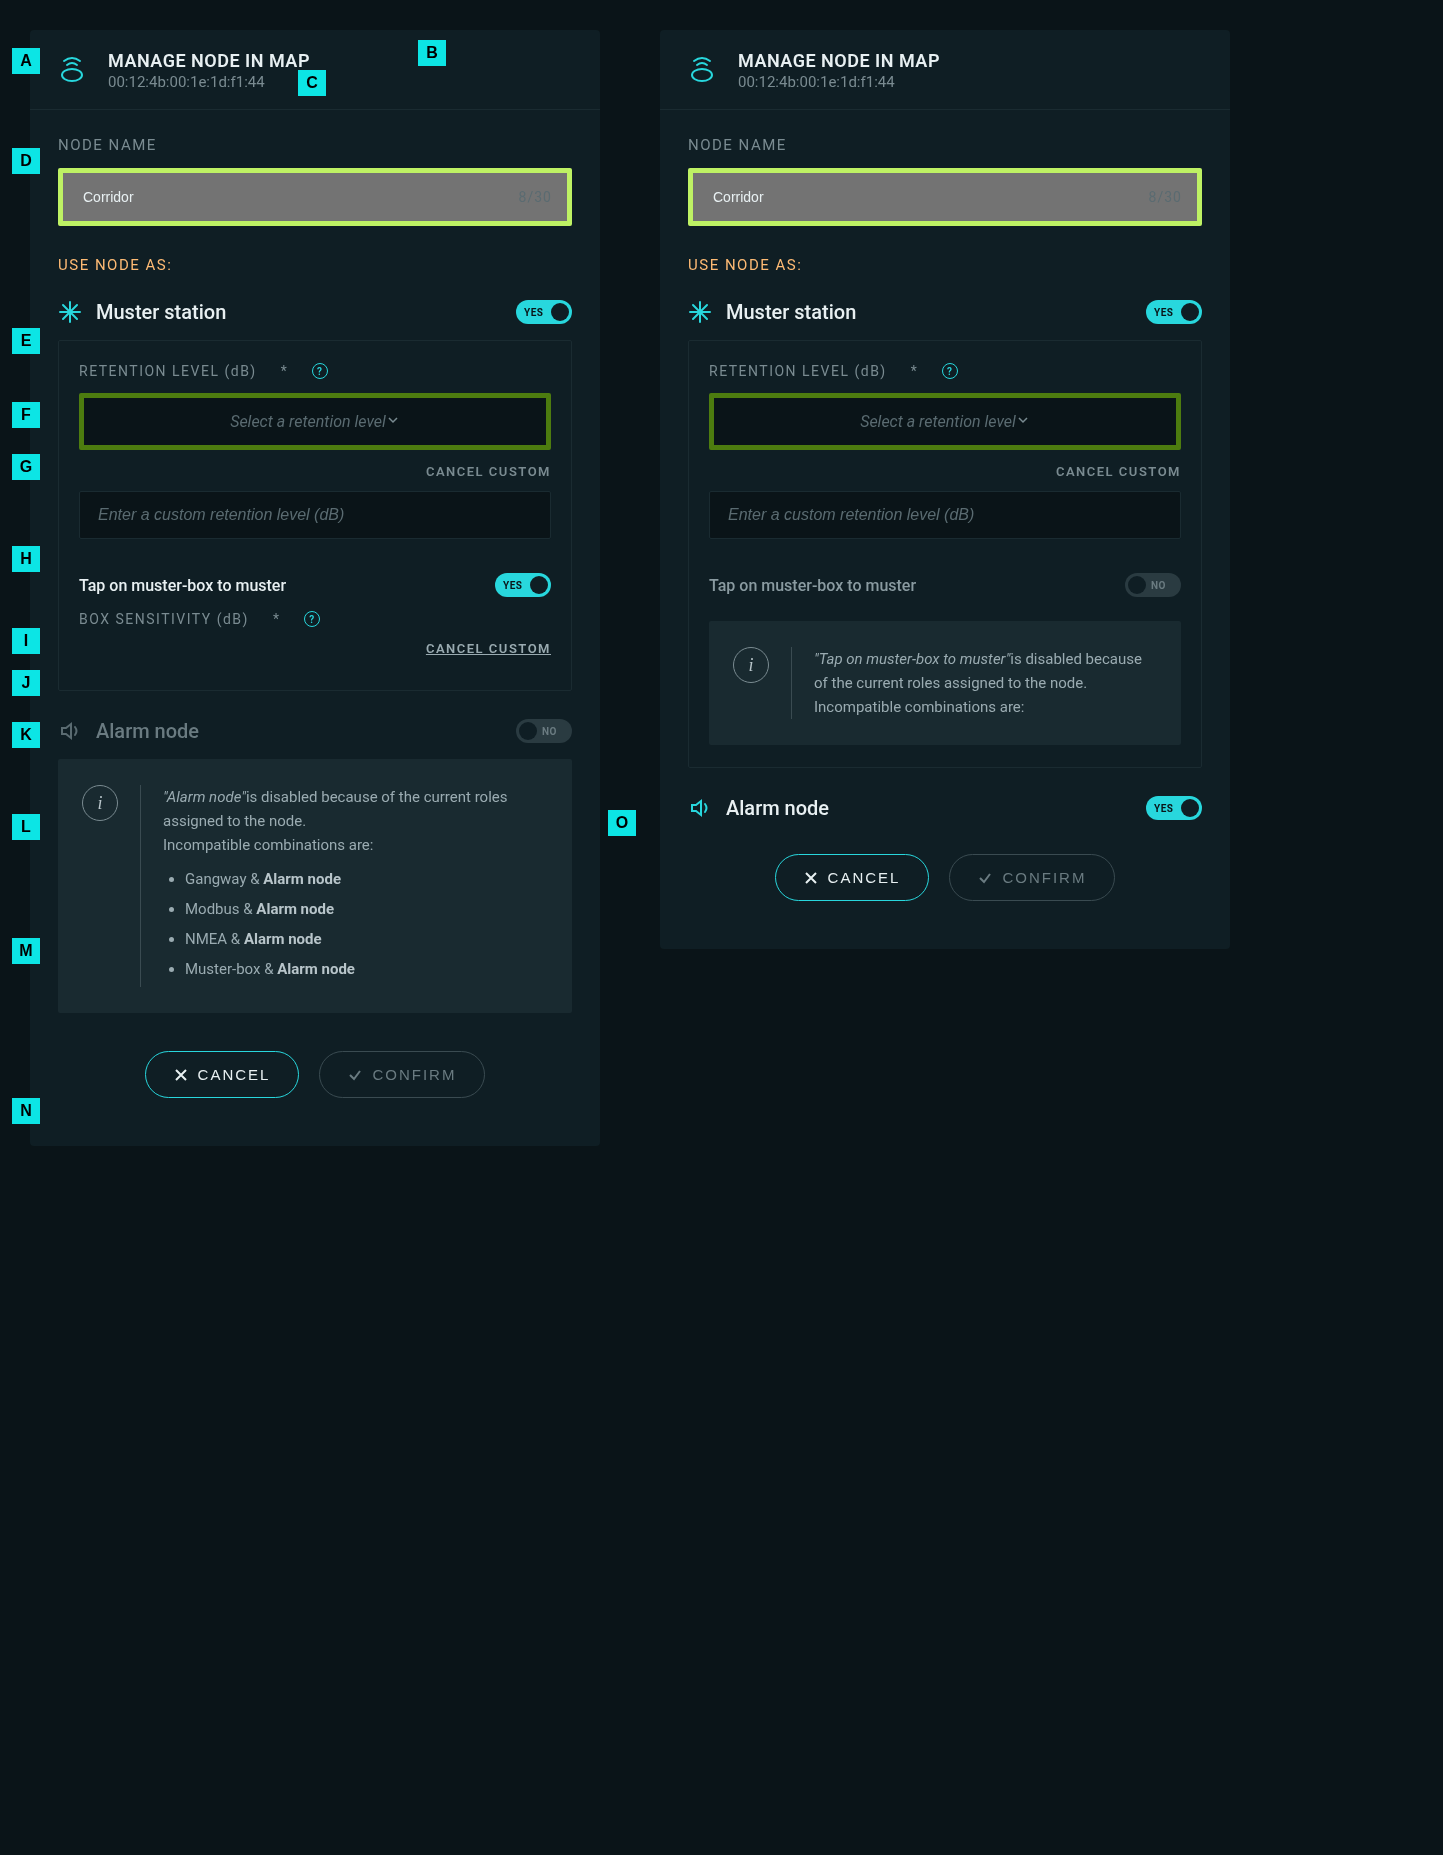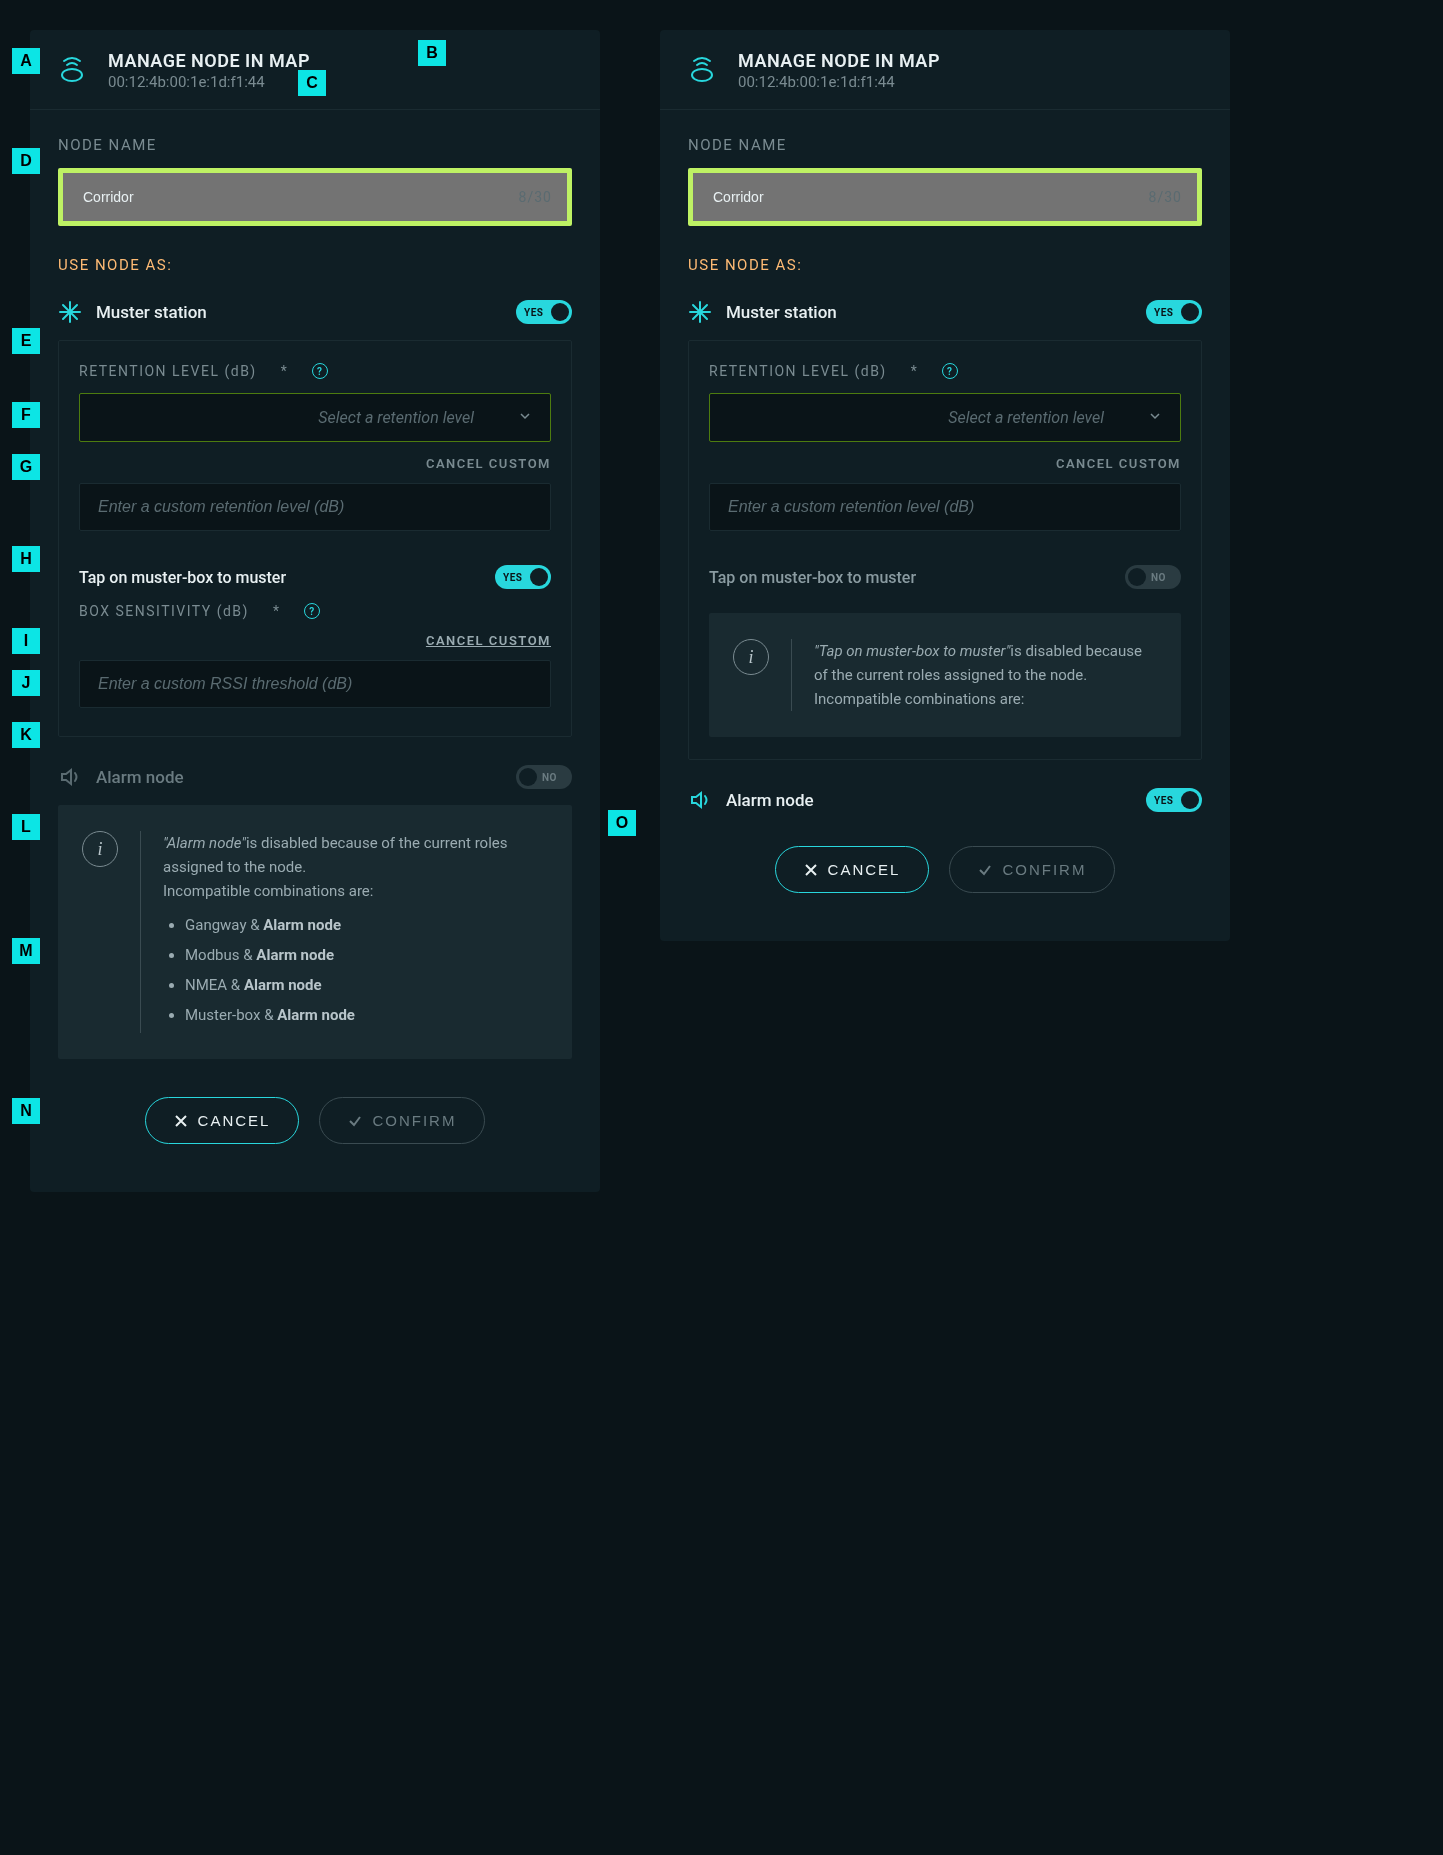--- a/index.html
+++ b/index.html
@@ -75,21 +75,21 @@
     margin-bottom: 18px;
   }
   .role-row {
     display: flex;
     align-items: center;
     justify-content: space-between;
     padding: 8px 0 16px;
   }
   .role-left { display: flex; align-items: center; gap: 14px; }
   .role-icon { width: 24px; height: 24px; display: flex; align-items: center; justify-content: center; }
-  .role-label { color: #e8f0f2; font-size: 17px; font-weight: 500; }
+  .role-label { color: #e8f0f2; font-size: 20px; font-weight: 500; }
   .role-label.dim { color: #6a7b81; }
   .toggle {
     width: 56px; height: 24px; border-radius: 12px;
     position: relative; cursor: pointer;
     display: flex; align-items: center;
   }
   .toggle.on { background: #28d7dd; }
   .toggle.off { background: #2a3b41; }
   .toggle .thumb {
     width: 18px; height: 18px; border-radius: 50%;
@@ -121,29 +121,28 @@
   .asterisk { color: #7a8b91; }
   .help-icon {
     width: 16px; height: 16px; border: 1.5px solid #28d7dd;
     border-radius: 50%; color: #28d7dd; font-size: 10px;
     display: inline-flex; align-items: center; justify-content: center;
     font-weight: 600;
   }
   .select {
     width: 100%;
     background: #0a1418;
-    border: 1px solid #4d7c0f;
+    border: 5px solid #4d7c0f;
     padding: 14px 18px;
     border-radius: 2px;
     display: flex;
-    justify-content: flex-end;
+    justify-content: center;
     align-items: center;
     cursor: pointer;
     margin-bottom: 14px;
-    gap: 44px;
   }
   .select-placeholder { color: #5a6b71; font-style: italic; font-size: 16px; }
   .chevron { color: #7a8b91; }
   .cancel-custom {
     text-align: right;
     color: #7a8b91;
     font-size: 13px;
     letter-spacing: 1.5px;
     margin-bottom: 12px;
     font-weight: 600;
@@ -286,21 +285,20 @@
           <span class="thumb"></span>
         </div>
       </div>
 
       <div class="field-label">
         <span>BOX SENSITIVITY (dB)</span>
             <span class="asterisk">*</span>
         <span class="help-icon">?</span>
       </div>
       <div class="cancel-custom underline">CANCEL CUSTOM</div>
-      <input class="custom-input" placeholder="Enter a custom RSSI threshold (dB)" style="">
     </div>
 
     <div class="role-row">
       <div class="role-left">
         <div class="role-icon">
           <svg viewBox="0 0 24 24" width="24" height="24" fill="none" stroke="#5a6b71" stroke-width="2">
             <path d="M4 9 L4 15 L8 15 L13 19 L13 5 L8 9 Z"></path>
             <path d="M17 8 Q20 12 17 16" stroke-linecap="round"></path>
           </svg>
         </div>

